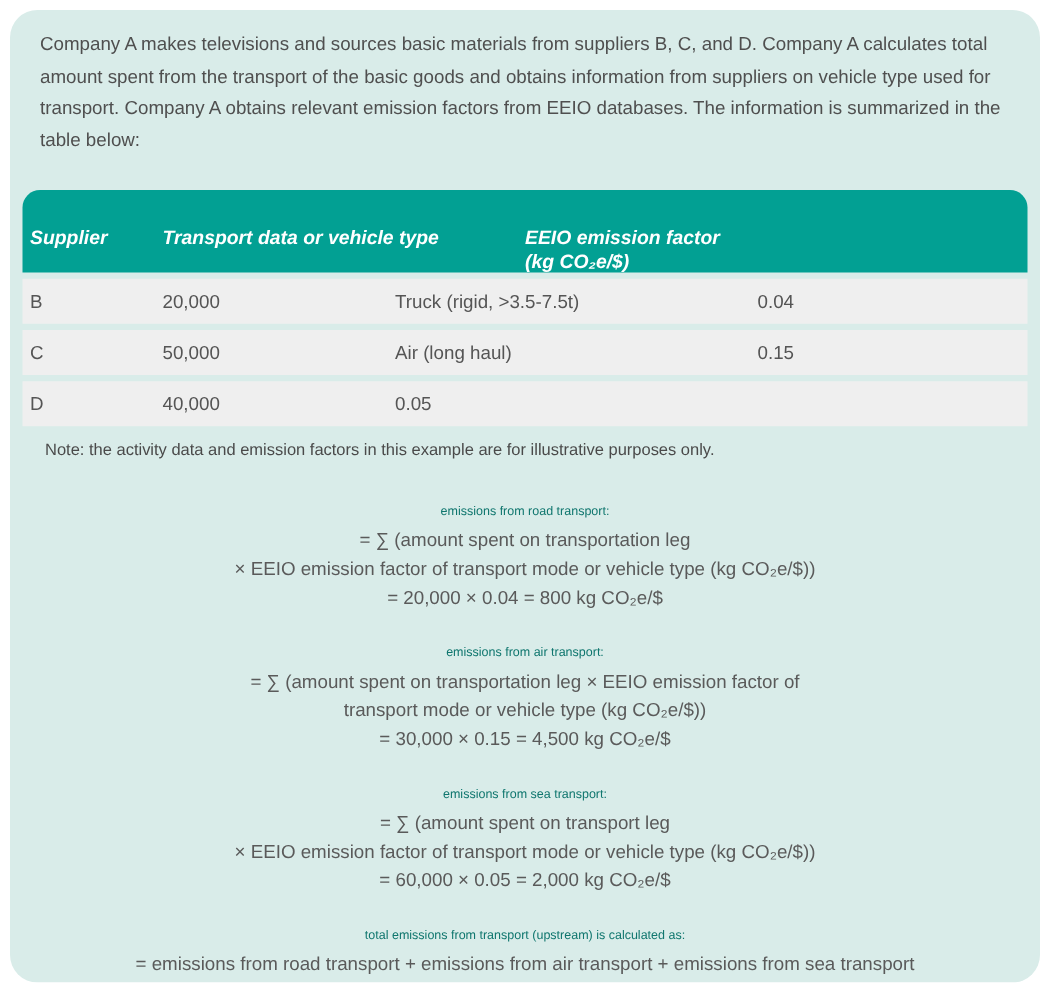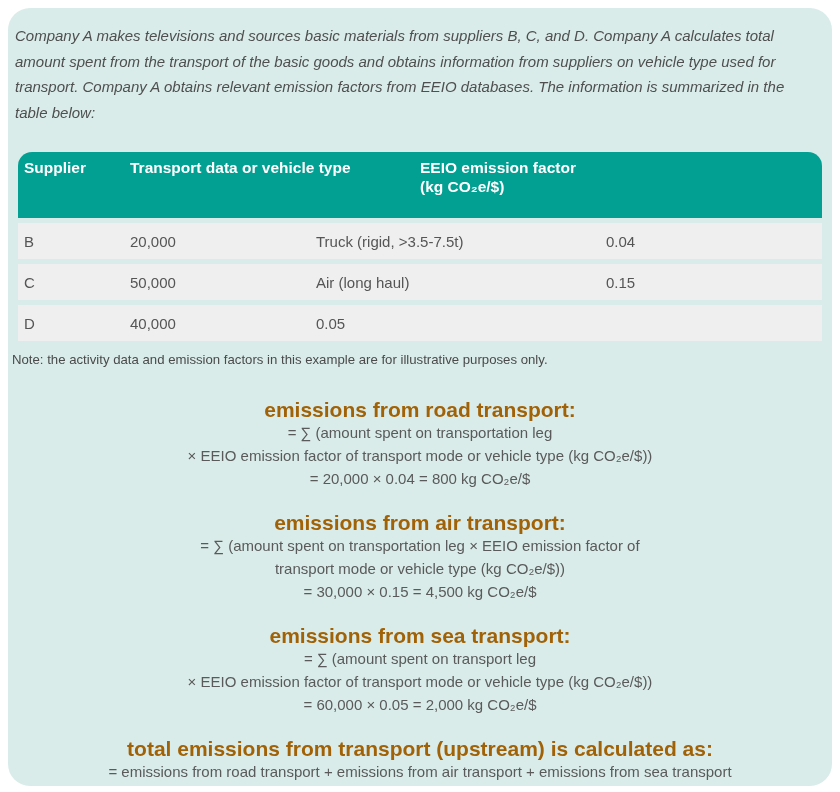--- a/index.html
+++ b/index.html
@@ -10,76 +10,76 @@
   }
   .panel {
     width: 824px;
     height: 778px;
     margin: 8px auto 0 8px;
     background: #d9ece9;
     border-radius: 22px;
     overflow: hidden;
   }
   .intro {
-    margin: 15px 14px 0 7px;
+    margin: 15px 14px 0 24px;
     width: 796px;
     font-size: 15px;
     line-height: 25.5px;
     color: #4f4f4f;
-    font-style: italic;
   }
   .table {
     margin: 27px 10px 0 10px;
     width: 804px;
   }
   .thead {
     display: flex;
     background: #02a093;
     border-radius: 14px 14px 0 0;
     height: 66px;
     align-items: flex-start;
   }
   .thead .cell {
-    padding-top: 6px;
+    padding-top: 29px;
     color: #ffffff;
     font-weight: bold;
+    font-style: italic;
     font-size: 15.5px;
     line-height: 19px;
     white-space: pre-line;
   }
   .trow {
     display: flex;
     background: #efefef;
     height: 36px;
     align-items: center;
     margin-top: 5px;
     font-size: 15px;
     color: #555555;
   }
   .trow:first-of-type { margin-top: 0; }
   .cell { padding-left: 6px; }
   .c1 { width: 106px; }
   .c2 { width: 186px; }
   .c3 { width: 290px; }
   .c4 { width: 222px; }
   .note {
-    margin: 11px 0 0 4px;
+    margin: 11px 0 0 28px;
     font-size: 13.2px;
     color: #4a4a4a;
   }
   .calcs {
     margin-top: 31px;
     text-align: center;
   }
   .calc-block { margin-bottom: 21px; }
   .calc-heading {
-    font-weight: bold;
-    font-size: 21px;
+    font-weight: normal;
+    font-size: 10px;
     line-height: 23px;
-    color: #a16207;
+    color: #0f766e;
   }
   .calc-line {
     font-size: 15px;
     line-height: 23px;
     color: #5a5a5a;
   }
 </style>
 </head>
 <body>
 

